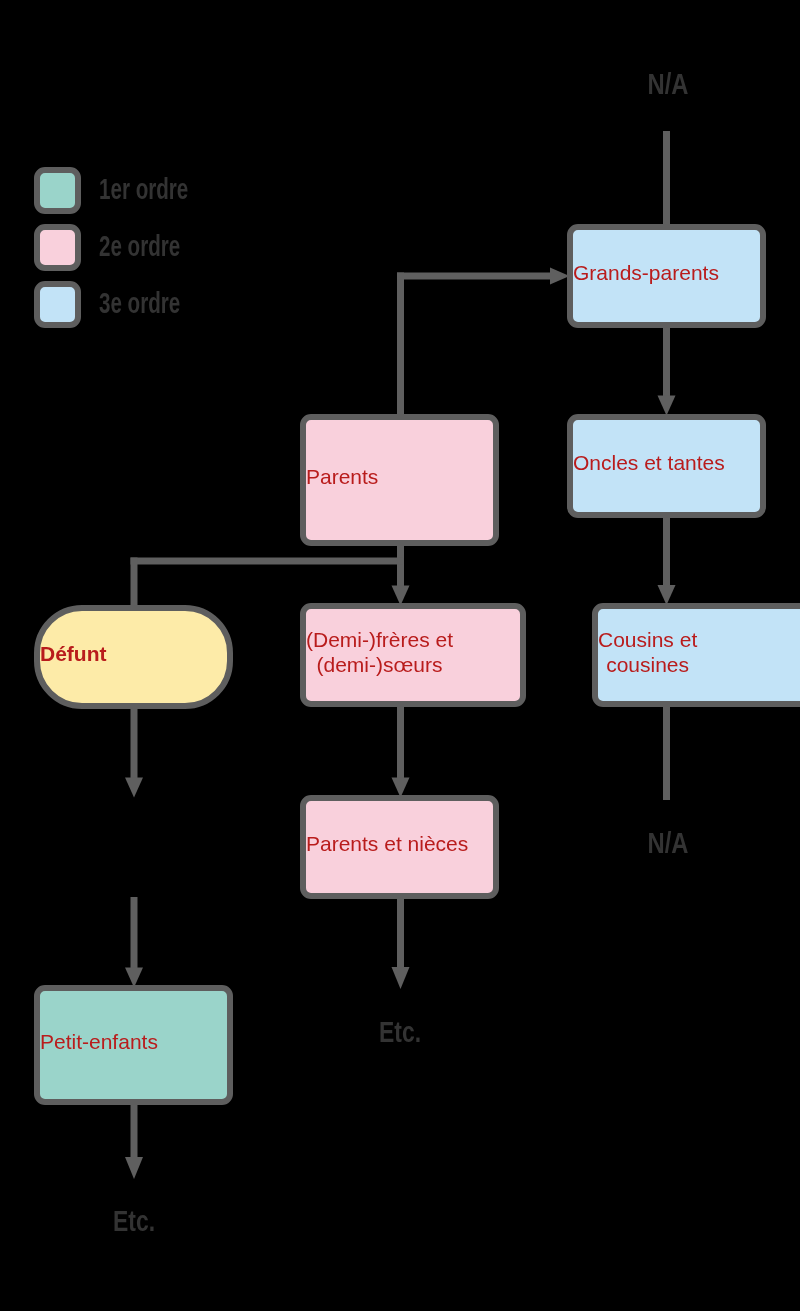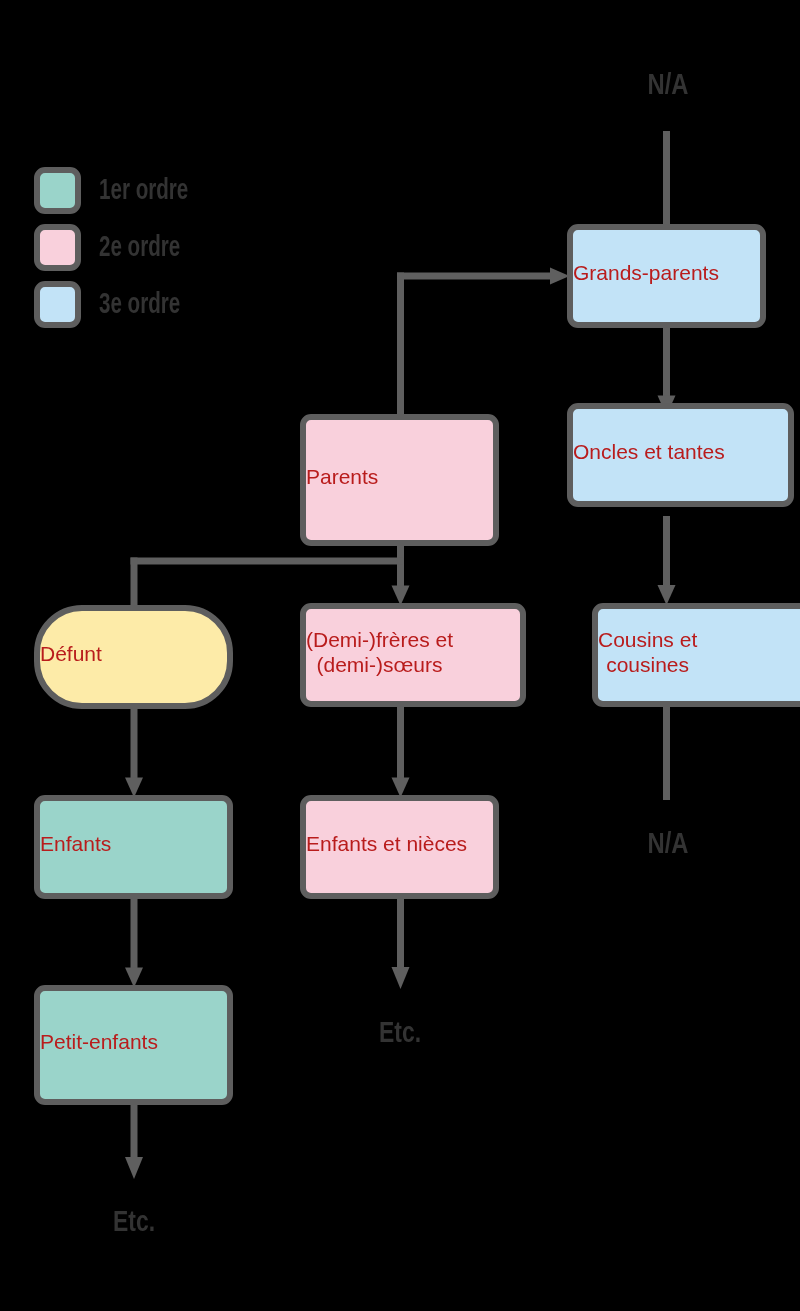--- a/index.html
+++ b/index.html
@@ -8,21 +8,21 @@
        font-family:"Liberation Sans",sans-serif;
        -webkit-font-smoothing:antialiased;}
   #stage{position:relative;width:800px;height:1311px;background:#000;overflow:hidden;}
 
   svg.edges{position:absolute;left:0;top:0;width:800px;height:1311px;}
 
   .node{position:absolute;box-sizing:border-box;
         display:flex;align-items:center;justify-content:flex-start;
         border:6px solid #5e5e5e;border-radius:11px;
         color:#b91c1c;font-size:21px;line-height:25.5px;text-align:center;}
-  .node.pill{border-radius:48px;}
+  .node.pill{border-radius:48px;font-weight:bold;}
   .node > span{position:relative;top:-3px;white-space:pre-line;}
 
   .ghost-node{position:absolute;color:#333333;font-size:29px;font-weight:bold;
               line-height:1;text-align:center;white-space:nowrap;}
 
   .legend{position:absolute;left:0;top:0;}
   .legend-swatch{position:absolute;box-sizing:border-box;width:47px;height:47px;
                  border:6px solid #5e5e5e;border-radius:11px;}
   .legend-label{position:absolute;color:#333333;font-size:29px;font-weight:bold;
                 line-height:1;white-space:nowrap;
@@ -89,43 +89,40 @@
   <div class="ghost-node" style="left:94px;top:1207px;width:80px;transform:scaleX(0.79);">Etc.</div>
 
   <div class="node" style="left:567px;top:224px;width:199px;height:104px;background:#C2E3F7">
     <span>Grands-parents</span>
   </div>
 
   <div class="node" style="left:300px;top:414px;width:199px;height:132px;background:#F9D0DC">
     <span>Parents</span>
   </div>
 
-  <div class="node" style="left:567px;top:403px;width:227px;height:104px;background:#C2E3F7">
+  <div class="node" style="left:567px;top:414px;width:199px;height:104px;background:#C2E3F7">
     <span>Oncles et tantes</span>
   </div>
 
   <div class="node pill" style="left:34px;top:604.5px;width:199px;height:104px;background:#FDEBA8">
     <span>Défunt</span>
   </div>
 
   <div class="node" style="left:300px;top:603px;width:226px;height:104px;background:#F9D0DC">
     <span>(Demi-)frères et
 (demi-)sœurs</span>
   </div>
 
   <div class="node" style="left:592px;top:603px;width:228px;height:104px;background:#C2E3F7">
     <span>Cousins et
 cousines</span>
   </div>
 
-  <div class="node" style="left:34px;top:795px;width:199px;height:104px;background:#9AD4CA">
-    <span>Enfants</span>
-  </div>
 
   <div class="node" style="left:300px;top:795px;width:199px;height:104px;background:#F9D0DC">
-    <span>Enfants et nièces</span>
+    <span>Parents et nièces</span>
   </div>
 
   <div class="node" style="left:34px;top:985px;width:199px;height:120px;background:#9AD4CA">
     <span>Petit-enfants</span>
   </div>
 
 </div>
 
 </body></html>

